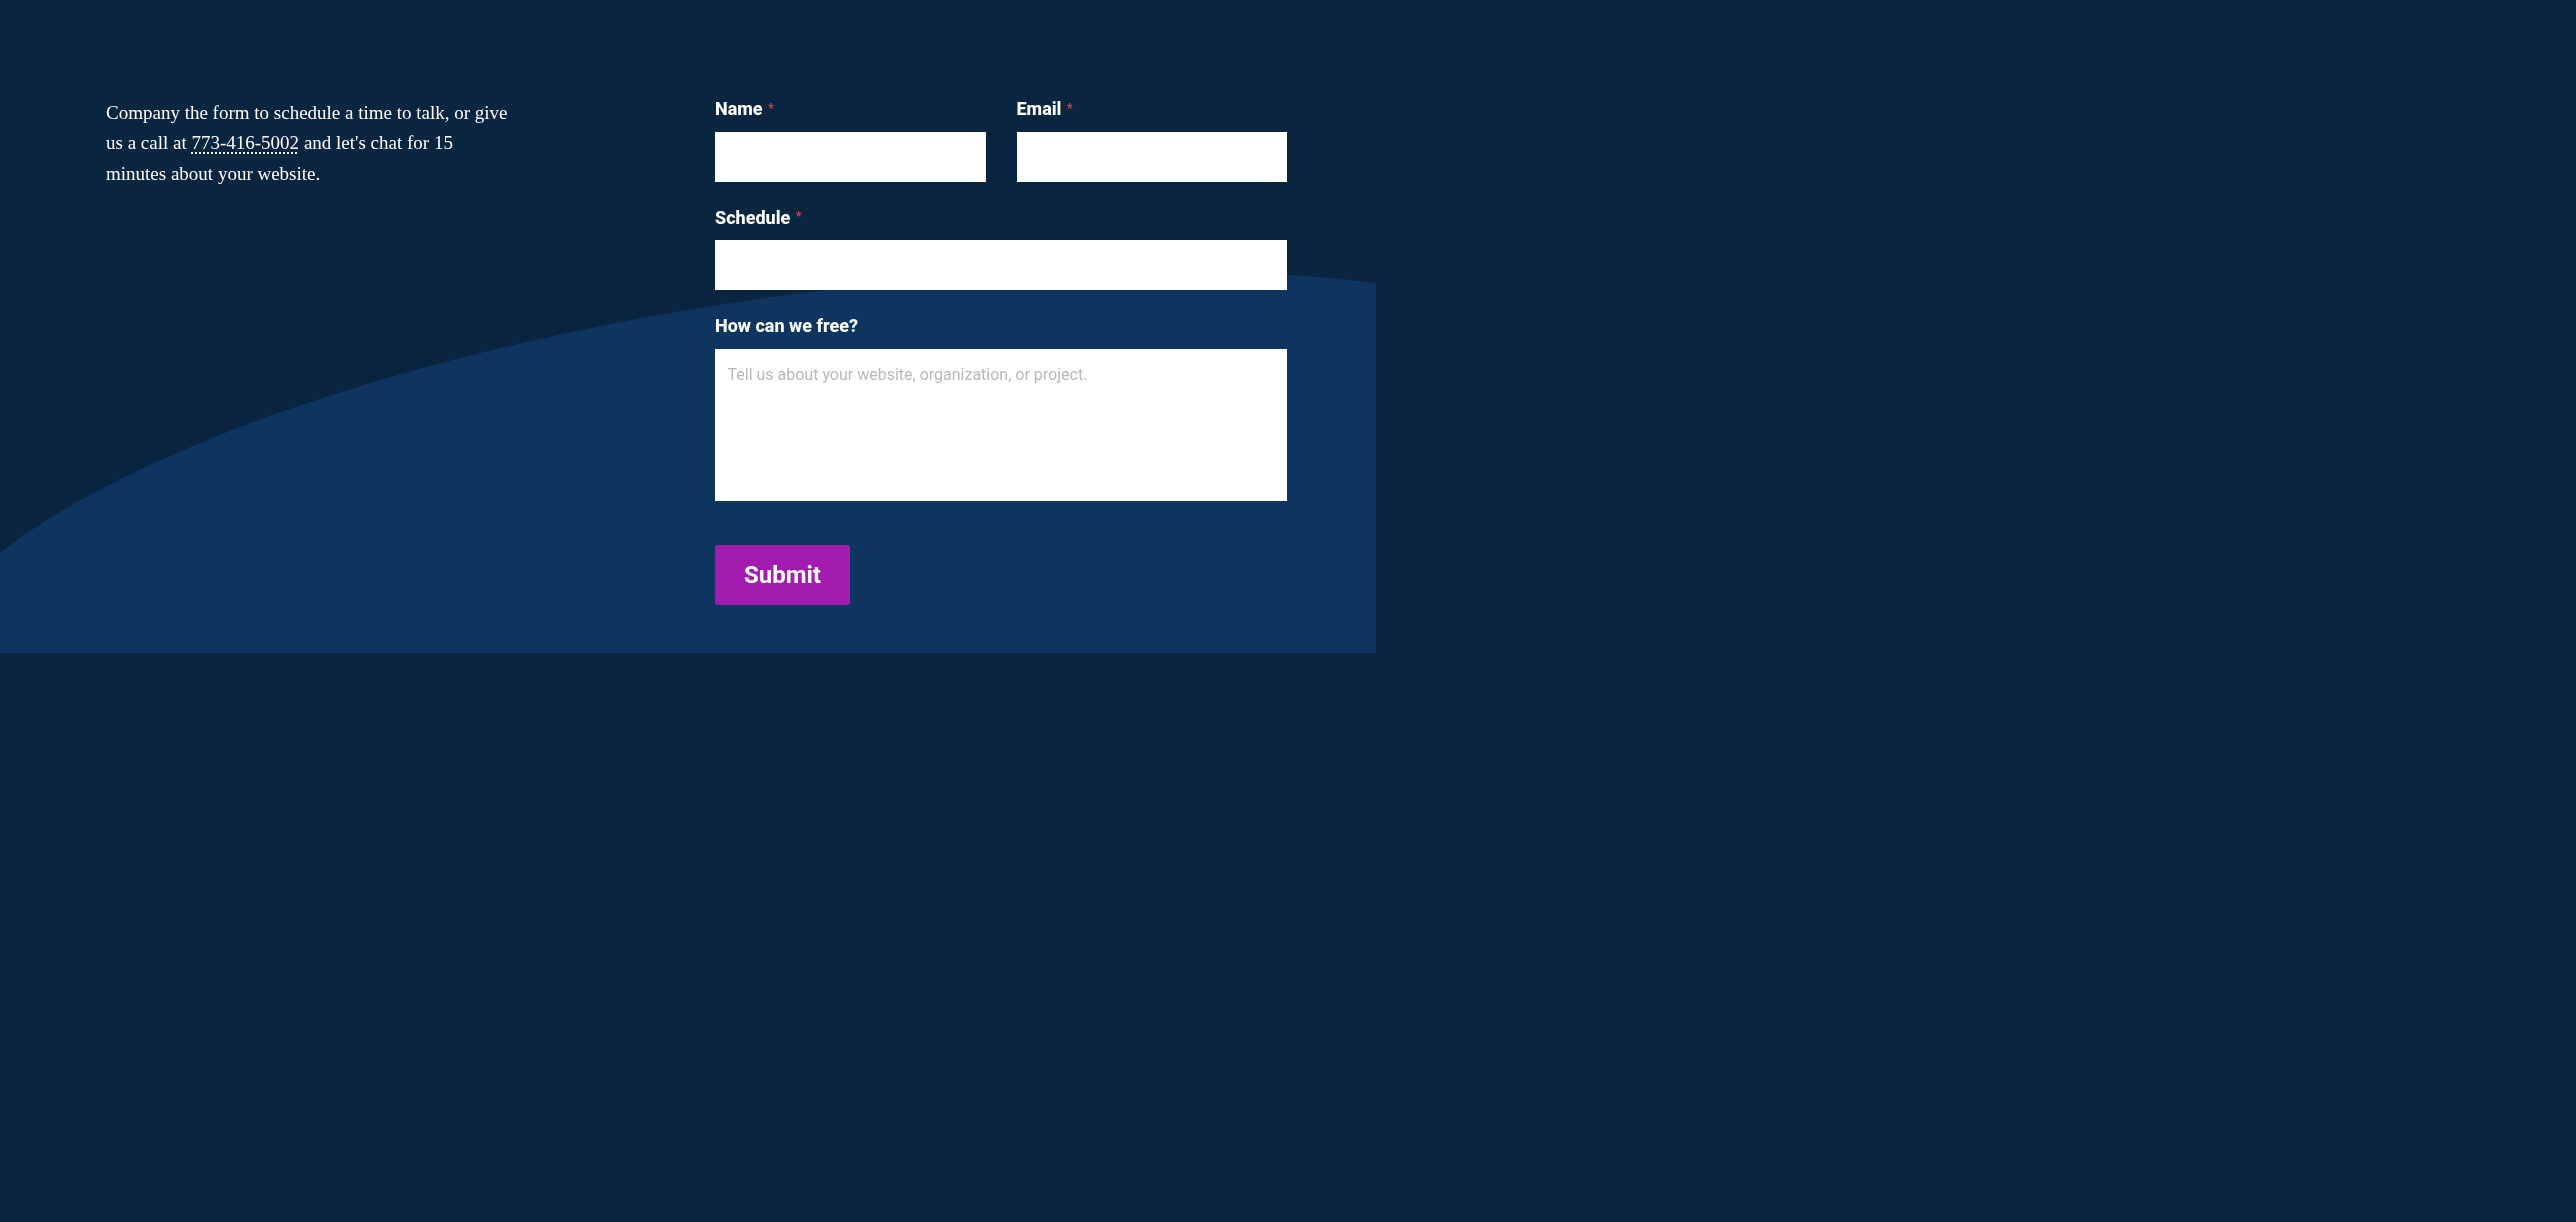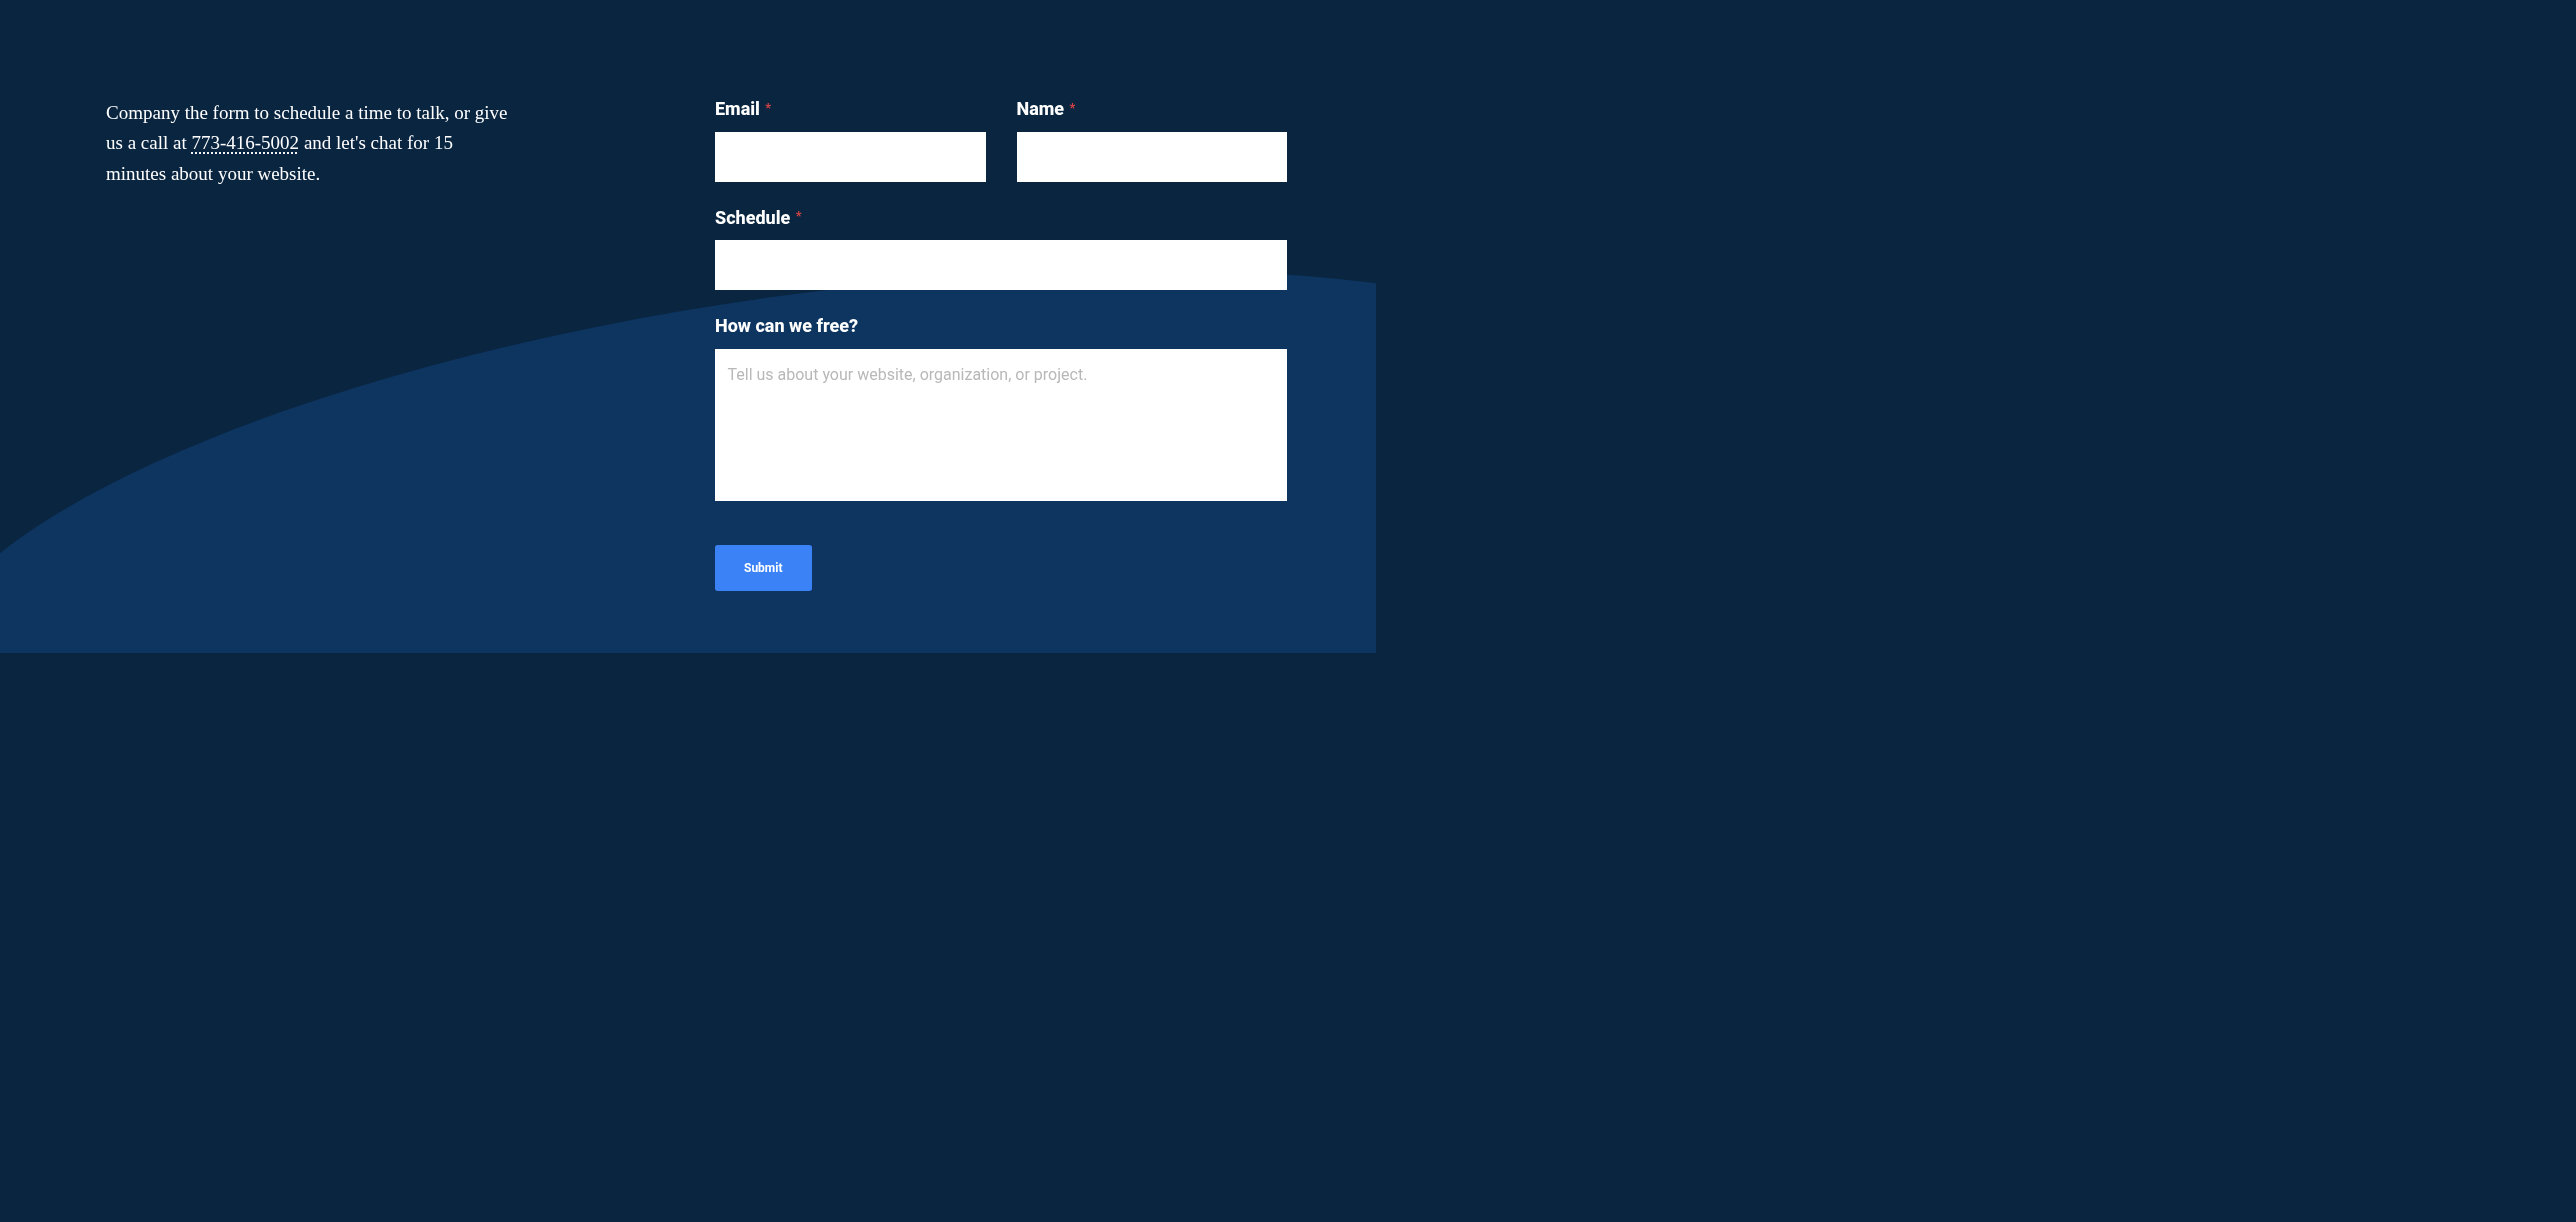--- a/index.html
+++ b/index.html
@@ -106,25 +106,25 @@
       border: none;
       padding: 16px 12.5px;
       font-size: 16px;
       font-family: inherit;
       resize: none;
     }
     .form-textarea::placeholder {
       color: #b8b8b8;
     }
     .submit-button {
-      background: #3b82f6;
+      background: #a21caf;
       color: #ffffff;
       border: none;
       padding: 16px 29px;
-      font-size: 12px;
+      font-size: 24px;
       font-weight: 700;
       border-radius: 2.7px;
       cursor: pointer;
       margin-top: 16px;
       font-family: inherit;
     }
   </style>
 </head>
 <body>
 
@@ -133,27 +133,27 @@
 <div class="container">
   <div class="left-col">
     <p class="description">
       <span>Company the form to schedule a time to talk, or give us a call at </span><a class="phone">773-416-5002</a><span> and let's chat for 15 minutes about your website.</span>
     </p>
   </div>
   <div class="right-col">
     <div class="form-row">
       <div class="form-group">
         <label class="form-label">
-          <span>Email</span><span class="required">*</span>
+          <span>Name</span><span class="required">*</span>
         </label>
         <input type="text" class="form-input" style="">
       </div>
       <div class="form-group">
         <label class="form-label">
-          <span>Name</span><span class="required">*</span>
+          <span>Email</span><span class="required">*</span>
         </label>
         <input type="text" class="form-input" style="">
       </div>
     </div>
     <div class="form-group-full">
       <label class="form-label">
         <span>Schedule</span><span class="required">*</span>
       </label>
       <input type="text" class="form-input" style="">
     </div>

